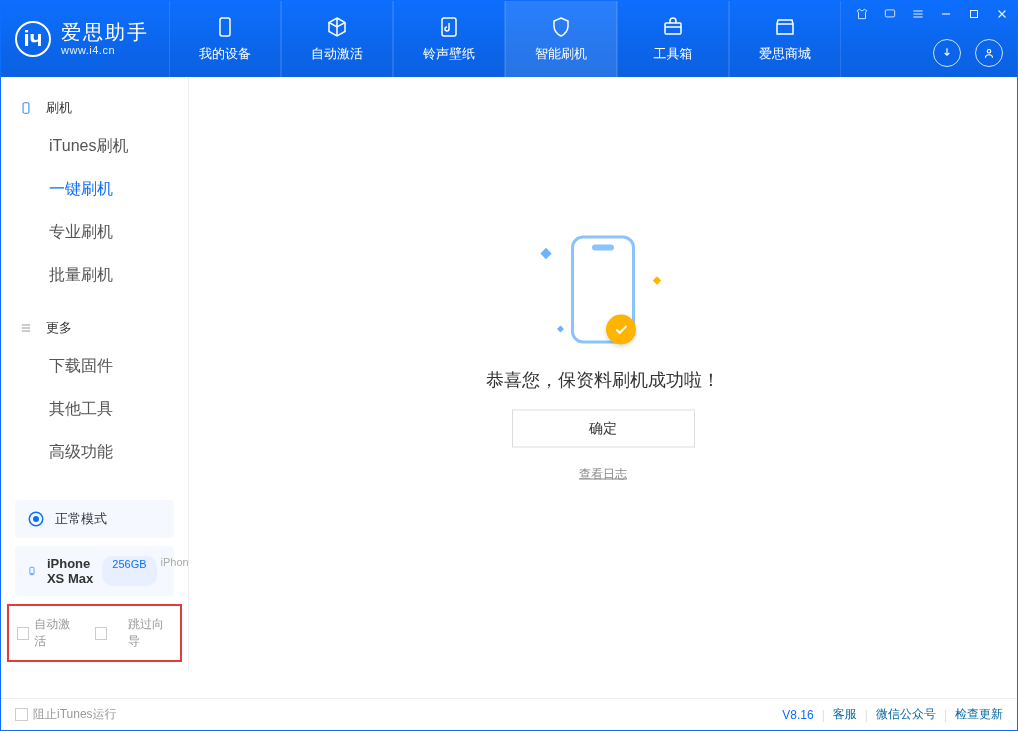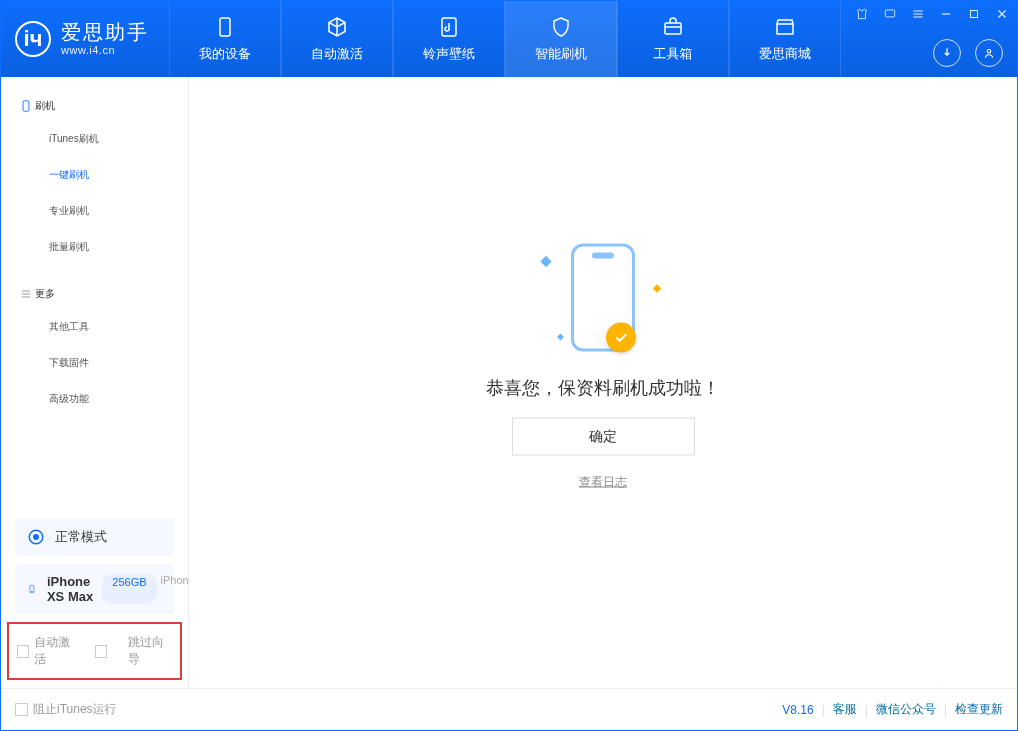--- a/index.html
+++ b/index.html
@@ -19,24 +19,24 @@
 .nav-item svg { width: 24px; height: 24px; }
 .win-controls { position: absolute; right: 6px; top: 4px; display: flex; gap: 10px; align-items: center; }
 .win-controls span { width: 18px; height: 18px; display: flex; align-items: center; justify-content: center; cursor: pointer; opacity: .9; }
 .header-right { position: absolute; right: 14px; bottom: 10px; display: flex; gap: 14px; }
 .header-right .circ { width: 28px; height: 28px; border: 1.5px solid rgba(255,255,255,.8); border-radius: 50%; display: flex; align-items: center; justify-content: center; cursor: pointer; }
 
 
 .body { flex: 1; display: flex; overflow: hidden; }
 .sidebar { width: 188px; border-right: 1px solid #eee; display: flex; flex-direction: column; background: #fff; }
 .side-group { padding-top: 14px; }
-.side-head { display: flex; align-items: center; gap: 2px; padding: 8px 18px; font-size: 10px; color: #333; font-weight: 500; }
+.side-head { display: flex; align-items: center; gap: 13px; padding: 8px 18px; font-size: 13px; color: #333; font-weight: 500; }
 .side-head svg { width: 14px; height: 14px; }
 .side-items { }
-.side-item { padding: 11px 18px 11px 48px; font-size: 10px; color: #555; cursor: pointer; }
+.side-item { padding: 11px 18px 11px 48px; font-size: 16px; color: #555; cursor: pointer; }
 .side-item.active { color: #0d6efd; }
 
 .side-bottom { margin-top: auto; }
 .mode-box, .device-box { margin: 8px 14px; background: #f5f9ff; border-radius: 4px; padding: 10px 12px; font-size: 13px; color: #333; display: flex; flex-direction: row; gap: 4px; }
 .mode-box { flex-direction: row; align-items: center; gap: 10px; }
 .mode-icon, .dev-icon { width: 18px; height: 18px; color: #0d6efd; }
 .dev-row { display: flex; align-items: center; gap: 10px; font-weight: 600; }
 .dev-cap { display: inline-block; background: #e8f0ff; color: #0d6efd; font-size: 11px; border-radius: 10px; padding: 2px 10px; width: fit-content; }
 .dev-type { font-size: 11px; color: #aaa; }
 
@@ -52,21 +52,21 @@
 .badge-check { position:absolute; right:-4px; bottom:-4px; width:30px; height:30px; background:#ffb400; border-radius:50%; display:flex; align-items:center; justify-content:center; color:#fff; box-shadow: 0 2px 4px rgba(0,0,0,.15); }
 .sparkle { position:absolute; width:8px; height:8px; background:#6db4ff; transform: rotate(45deg); }
 .sparkle.s1 { left: 24px; top: 20px; }
 .sparkle.s2 { right: 28px; top: 48px; width:6px; height:6px; background:#ffb400; }
 .sparkle.s3 { left: 40px; bottom: 18px; width:5px; height:5px; }
 .msg { font-size: 18px; color: #333; }
 .ok-btn { width: 183px; height: 38px; border:1px solid #ddd; background:#fff; font-size:14px; color:#333; cursor:pointer; }
 .log-link { font-size: 12px; color: #888; cursor:pointer; text-decoration: underline; }
 
 
-.footer { height: 42px; border-top: 1px solid #eee; display:flex; align-items:center; padding: 0 14px; font-size: 12px; color:#999; gap: 8px; }
+.footer { height: 32px; border-top: 1px solid #eee; display:flex; align-items:center; padding: 0 14px; font-size: 12px; color:#999; gap: 8px; margin-top: 28px; }
 .footer .spacer { flex:1; }
 .footer .ver { color:#0d6efd; }
 .footer .sep { color:#ddd; }
 .footer a { color:#0369a1; cursor:pointer; }
 </style>
 </head>
 <body>
 
 <div class="window">
 
@@ -185,22 +185,22 @@
         </div>
       </div>
       <div class="side-group">
         <div class="side-head">
           <svg viewBox="0 0 24 24" fill="none" stroke="#999" stroke-width="1.8">
               <path d="M5 7h14M5 12h14M5 17h14"></path>
             </svg>
           <span>更多</span>
         </div>
         <div class="side-items">
+          <div class="side-item">下载固件</div>
           <div class="side-item">其他工具</div>
-          <div class="side-item">下载固件</div>
           <div class="side-item">高级功能</div>
         </div>
       </div>
 
       <div class="side-bottom">
         <div class="mode-box">
           <svg class="mode-icon" viewBox="0 0 24 24" fill="none" stroke="#0d6efd" stroke-width="2">
               <circle cx="12" cy="12" r="9"></circle>
               <circle cx="12" cy="12" r="3" fill="#0d6efd"></circle>
             </svg>

